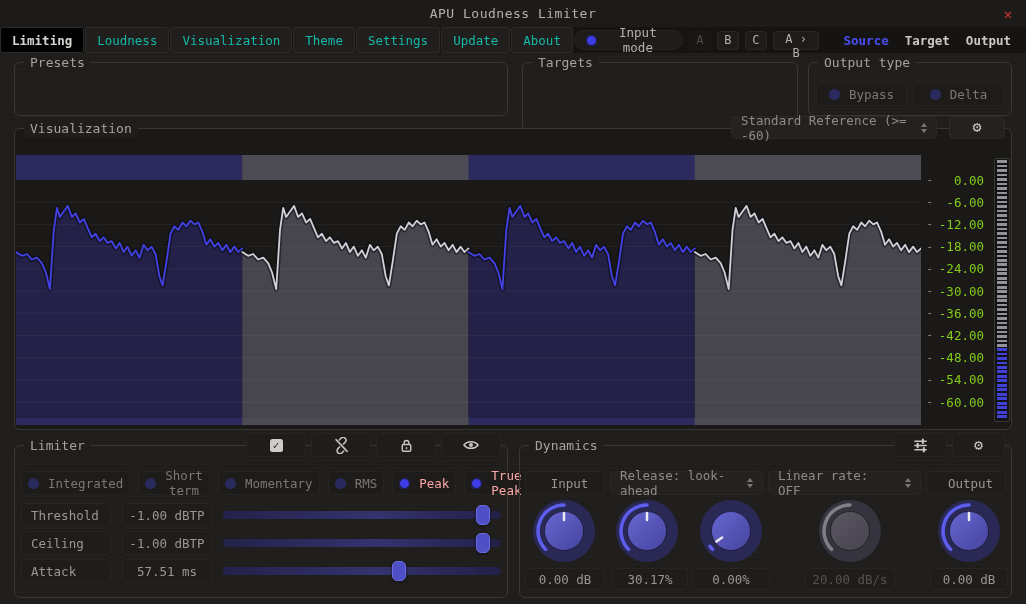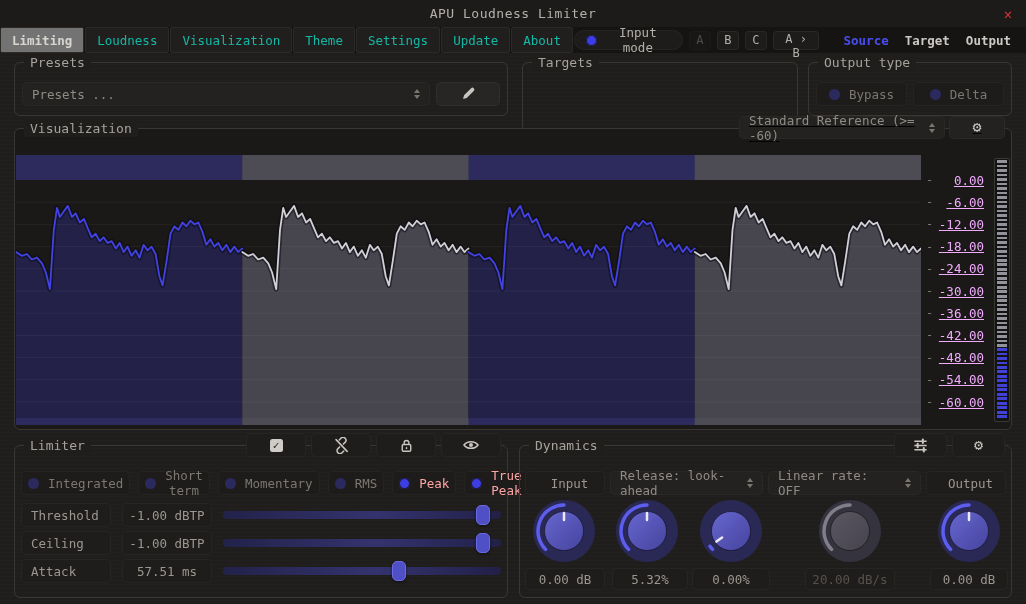--- a/index.html
+++ b/index.html
@@ -11,21 +11,21 @@
   .titlebar{position:absolute;left:0;top:0;width:1026px;height:27px;background:#1c1b1a;}
   .titlebar .title{position:absolute;left:0;right:0;top:0;height:27px;line-height:27px;text-align:center;
     color:#b4b0ab;font-size:13px;letter-spacing:.5px;}
   .close-btn{position:absolute;right:8px;top:4px;width:20px;height:20px;border:none;background:transparent;
     color:#d23434;font-size:14px;line-height:20px;text-align:center;cursor:pointer;font-family:inherit;padding:0;}
   
   .tabbar{position:absolute;left:0;top:27px;width:1026px;height:26px;background:#151413;display:flex;align-items:stretch;}
   .tabs-left{display:flex;}
   .tab{border:1px solid #2c2a27;border-radius:2px;background:#211f1d;color:#14b8a6;font-size:12.5px;
     padding:0 11px;margin-right:1px;display:flex;align-items:center;cursor:pointer;font-family:inherit;}
-  .tab.active{color:#d8d5d1;font-weight:bold;background:#737373;}
+  .tab.active{color:#d8d5d1;font-weight:bold;background:#000000;}
   .tabs-right{margin-left:auto;display:flex;align-items:center;gap:6px;padding-right:10px;}
   .pill-toggle{display:flex;align-items:center;gap:8px;height:20px;padding:0 11px;border-radius:10px;
     background:#1e1c1b;border:1px solid rgba(255,255,255,0.04);color:#b3afa9;font-size:12.5px;cursor:pointer;font-family:inherit;}
   .dot{width:11px;height:11px;border-radius:50%;background:#2b2a5f;flex:0 0 auto;}
   .dot.on{background:#3d3de6;box-shadow:0 0 0 1px #1b1b3a inset;}
   .ab-btn{height:19px;min-width:22px;padding:0 6px;border-radius:4px;border:1px solid rgba(255,255,255,0.05);
     background:#1e1c1b;color:#b3afa9;font-size:12px;cursor:pointer;font-family:inherit;}
   .ab-btn.dim{background:#181716;color:#4e4a45;border-color:rgba(255,255,255,0.02);}
   .meter-tab{border:none;background:transparent;color:#ccc9c4;font-size:12.5px;font-weight:bold;
     padding:0 5px;cursor:pointer;font-family:inherit;}
@@ -46,30 +46,30 @@
   .updown .up{border-bottom:4px solid #7a766f;}
   .updown .dn{border-top:4px solid #7a766f;}
   .icon-btn{height:24px;background:#282624;border:1px solid rgba(255,255,255,0.04);border-radius:5px;
     display:flex;align-items:center;justify-content:center;color:#c8c5c0;cursor:pointer;font-family:inherit;}
   .btn-pencil{width:64px;}
   .toggle-pill{flex:1;height:24px;border-radius:5px;background:#1e1c1b;border:1px solid rgba(255,255,255,0.04);
     display:flex;align-items:center;justify-content:center;gap:9px;color:#7b7771;font-size:12.5px;cursor:pointer;font-family:inherit;}
   .toggle-pill.on{color:#fca5a5;}
   
   .fs-viz{left:14px;top:128px;width:998px;height:302px;background:#1a1918;}
-  .viz-controls{position:absolute;top:-13px;right:6px;display:flex;gap:4px;text-decoration:underline;}
+  .viz-controls{position:absolute;top:-13px;right:6px;display:flex;gap:12px;}
   .viz-select{width:206px;height:23px;flex:none;}
   .btn-gear{width:56px;height:23px;font-size:15px;background:#242220;}
   .gear-glyph{font-size:15px;line-height:1;}
   .plot{position:absolute;left:0;top:26px;width:996px;height:272px;}
   .plot svg{position:absolute;left:1px;top:0;}
   .axis{position:absolute;left:905px;top:0;width:66px;height:270px;}
   .axis .tick{position:absolute;left:0;width:66px;height:16px;display:flex;justify-content:space-between;align-items:center;}
   .axis .dash{color:#7e7a74;font-size:12px;padding-left:6px;}
-  .axis .num{color:#f0abfc;font-size:12.5px;padding-right:2px;text-decoration:underline;}
+  .axis .num{color:#84cc16;font-size:12.5px;padding-right:2px;}
   .meterstrip{position:absolute;left:979px;top:3px;width:16px;height:264px;background:#141313;
     border:1px solid #3a3835;border-radius:2px;padding:1px 2px;}
   .meterstrip .m-gray{height:188px;background:repeating-linear-gradient(180deg,#93919a 0 2.5px,transparent 2.5px 4.5px);}
   .meterstrip .m-blue{height:72px;background:repeating-linear-gradient(180deg,#4141d8 0 2.5px,transparent 2.5px 4.5px);}
   
   .fs-limiter{left:14px;top:445px;width:494px;height:153px;}
   .fs-dynamics{left:519px;top:445px;width:493px;height:153px;}
   .hdr-icons{position:absolute;top:-13px;right:6px;display:flex;gap:5px;}
   .hdr-icons .icon-btn{width:60px;height:24px;background:#1f1d1b;}
   .hdr-icons-dyn .icon-btn{width:53px;}
@@ -132,34 +132,20 @@
       <button class="ab-btn">A › B</button>
       <span class="spacer14"></span>
       <button class="meter-tab active">Source</button>
       <button class="meter-tab">Target</button>
       <button class="meter-tab">Output</button>
     </div>
   </nav>
 
   <div class="fs fs-presets">
     <span class="legend">Presets</span>
-    <div class="fs-row">
-      <div class="select">
-        <span>Presets ...</span>
-        <span class="updown">
-            <i class="up"></i>
-            <i class="dn"></i>
-          </span>
-      </div>
-      <button class="icon-btn btn-pencil">
-        <svg class="i-svg" width="16" height="16" viewBox="0 0 18 18">
-            <path d="M3.5 14.5 l1-4 8-8 a1.6 1.6 0 0 1 3 3 l-8 8 -4 1 Z" fill="#c8c5c0"></path>
-          </svg>
-      </button>
-    </div>
   </div>
 
   <div class="fs fs-targets">
     <span class="legend">Targets</span>
   </div>
 
   <div class="fs fs-output-type">
     <span class="legend">Output type</span>
     <div class="fs-row">
       <button class="toggle-pill">
@@ -406,21 +392,21 @@
           <path d="M16.62,53.38 A26,26 0 0 1 35.00,9.00" fill="none" stroke="#807e88" stroke-width="3.5" stroke-linecap="round"></path>
           <circle cx="35" cy="35" r="19.5" fill="url(#kgd)" stroke="rgba(0,0,0,0.45)" stroke-width="1"></circle>
         </svg></div>
     <div class="knob k4"><svg width="70" height="70" viewBox="0 0 70 70">
           <circle cx="35" cy="35" r="31" fill="#2a2955"></circle>
           <path d="M16.62,53.38 A26,26 0 0 1 35.00,9.00" fill="none" stroke="#5d5dee" stroke-width="3.5" stroke-linecap="round"></path>
           <circle cx="35" cy="35" r="19.5" fill="url(#kg)" stroke="rgba(0,0,0,0.45)" stroke-width="1"></circle>
           <line x1="35.00" y1="24.00" x2="35.00" y2="17.00" stroke="#eceaf0" stroke-width="2.5" stroke-linecap="round"></line>
         </svg></div>
     <div class="value-box dyn-value v0">0.00 dB</div>
-    <div class="value-box dyn-value v1">5.32%</div>
+    <div class="value-box dyn-value v1">30.17%</div>
     <div class="value-box dyn-value v2">0.00%</div>
     <div class="value-box dyn-value v3 dim">20.00 dB/s</div>
     <div class="value-box dyn-value v4">0.00 dB</div>
   </div>
 
   <svg class="defs-holder" aria-hidden="true">
     <defs>
       <linearGradient id="kg" x1="0" y1="0" x2="1" y2="1">
         <stop offset="0" stop-color="#6766cf"></stop>
           <stop offset="1" stop-color="#45449e"></stop>

